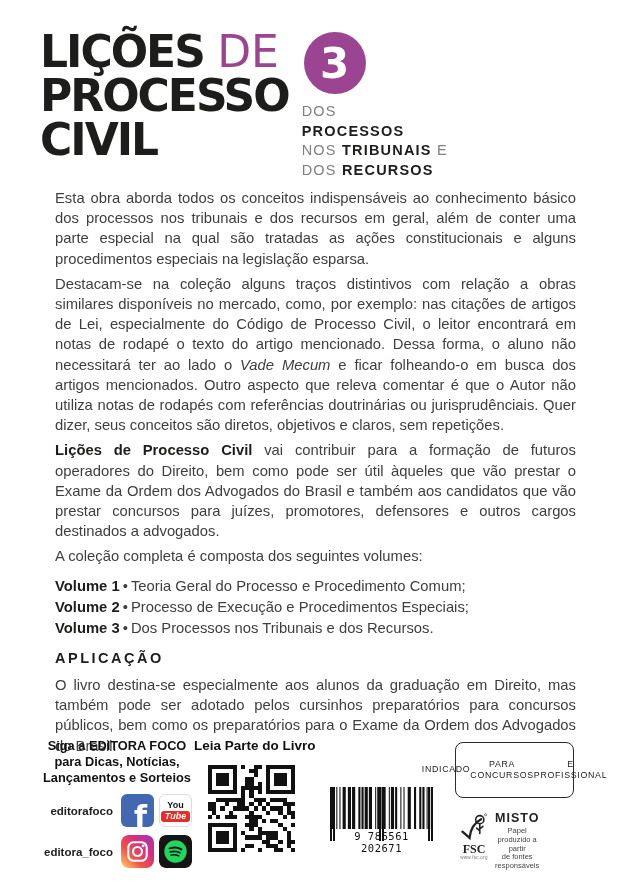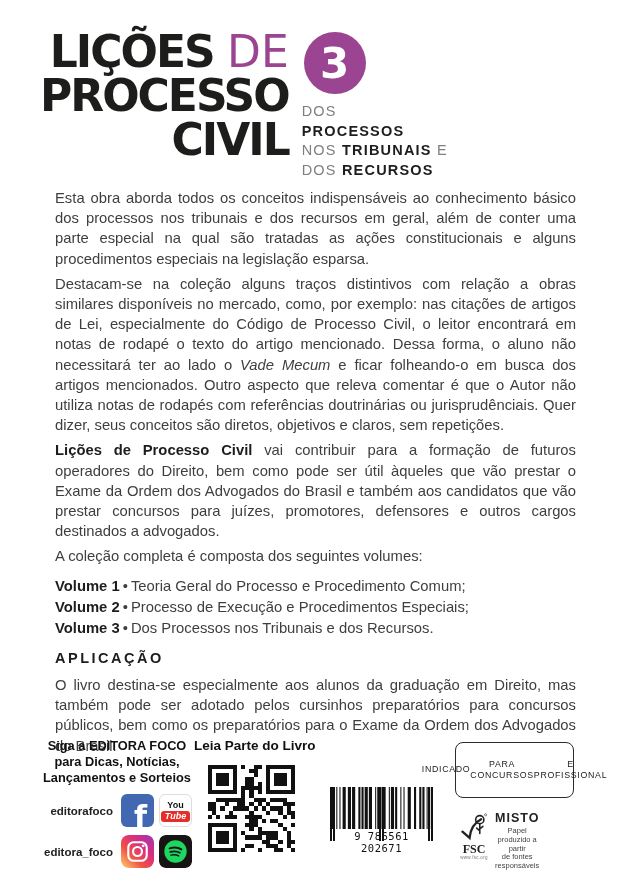--- a/index.html
+++ b/index.html
@@ -7,21 +7,21 @@
   }
   *{box-sizing:border-box; margin:0; padding:0;}
   html,body{background:#e8e8e8;}
   .page{
     position:relative; width:627px; height:886px; background:#ffffff;
     font-family:"Liberation Sans", sans-serif; color:var(--body);
     margin:0 auto; overflow:hidden;
   }
   
   .title-block{position:absolute; top:30px; left:40px; display:flex; align-items:flex-start;}
-  .title-left{text-align:right; color:var(--ink); font-weight:800; letter-spacing:-2px; line-height:44px; font-size:44px; font-family:"DejaVu Sans","Liberation Sans",sans-serif;}
+  .title-left{text-align:left; color:var(--ink); font-weight:800; letter-spacing:-2px; line-height:44px; font-size:44px; font-family:"DejaVu Sans","Liberation Sans",sans-serif;}
   .t-accent{color:var(--accent); font-weight:400; letter-spacing:0px;}
   .title-right{margin-left:13px; display:flex; flex-direction:column; align-items:flex-start;}
   .volume-circle{width:62px; height:62px; border-radius:50%; background:var(--accent);
     color:#fff; font-weight:800; font-size:42px; display:flex; align-items:center; justify-content:center;
     font-family:"DejaVu Sans","Liberation Sans",sans-serif; margin:2px 0 8px 2px;}
   .subtitle{font-size:14.5px; line-height:19.5px; letter-spacing:1.2px; white-space:nowrap;}
   .subtitle .sg-m{color:var(--muted); font-weight:400;}
   .subtitle .sg-b{color:var(--ink); font-weight:700;}
   
   .body-copy{position:absolute; top:188px; left:55px; width:521px;

